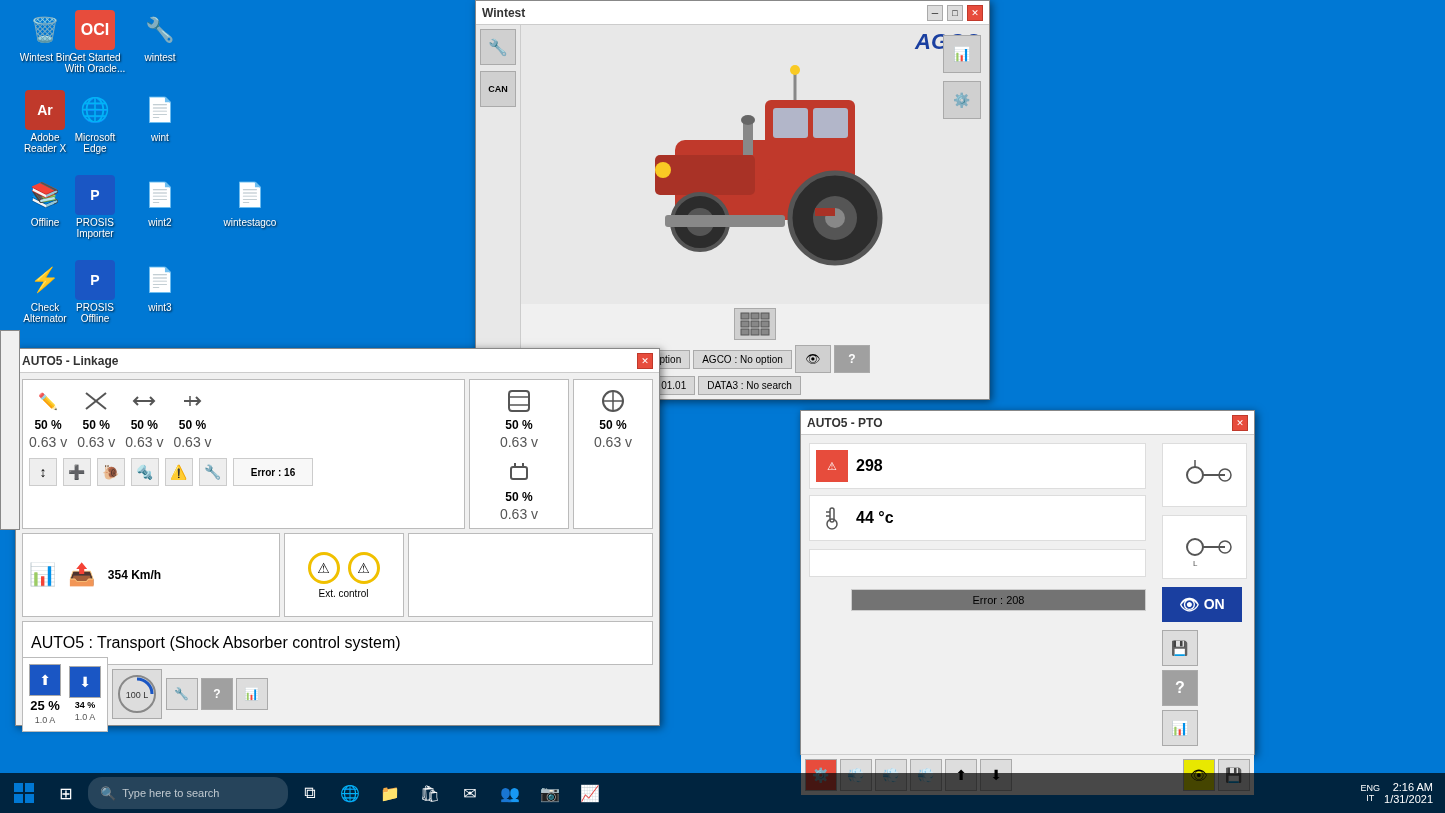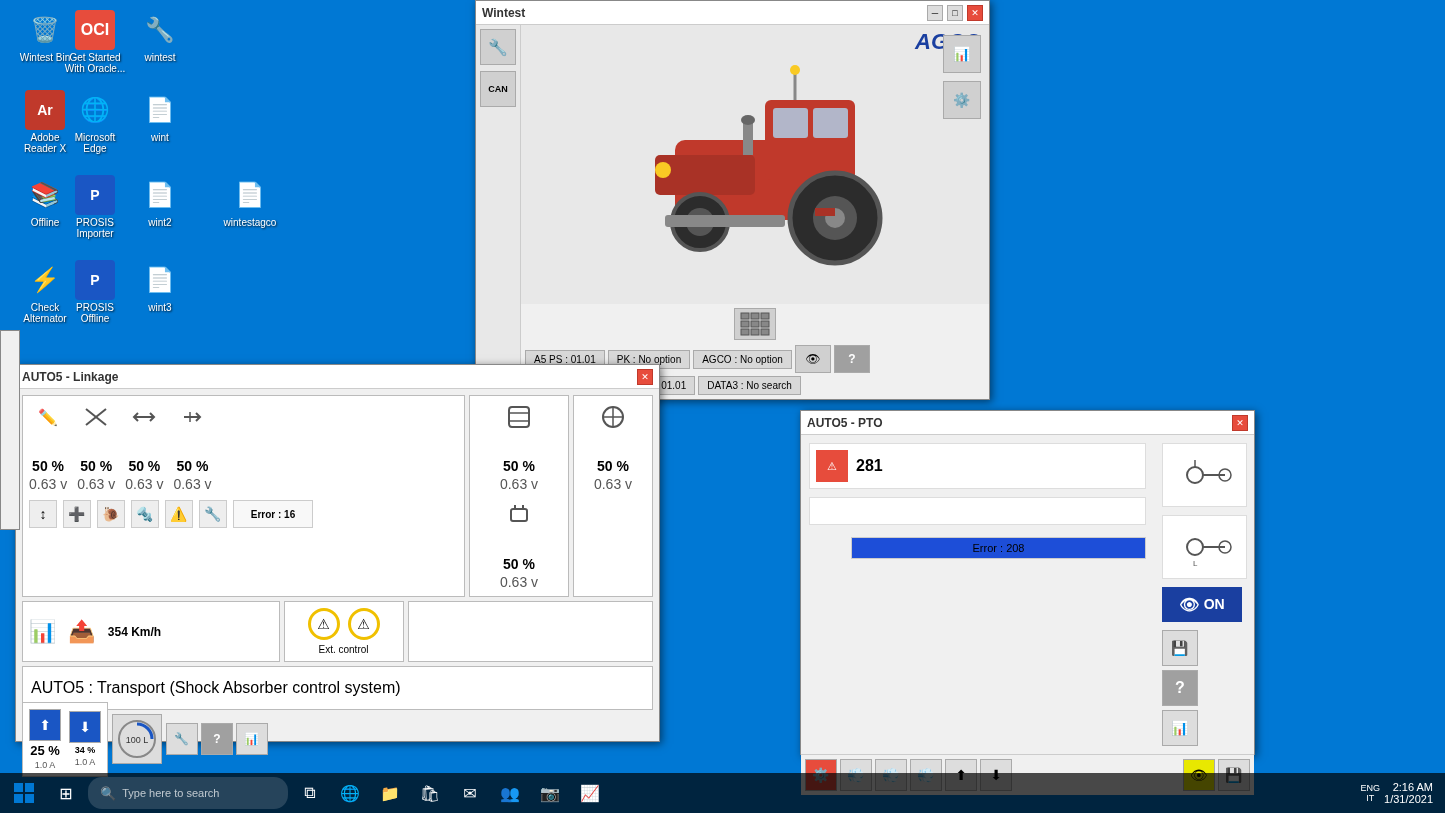--- a/index.html
+++ b/index.html
@@ -185,21 +185,21 @@
       display: flex;
       align-items: center;
       justify-content: center;
       cursor: pointer;
       font-size: 12px;
     }
 
     
     #linkage-window {
       left: 15px;
-      top: 364px;
+      top: 348px;
       width: 645px;
       height: 378px;
     }
     .linkage-body {
       padding: 6px;
       height: calc(100% - 24px);
       display: flex;
       flex-direction: column;
       gap: 4px;
     }
@@ -228,24 +228,23 @@
     }
     .linkage-icon {
       width: 30px;
       height: 30px;
       display: flex;
       align-items: center;
       justify-content: center;
       font-size: 16px;
     }
     .linkage-value {
-      font-size: 14px;
+      font-size: 12px;
       font-weight: bold;
       text-align: center;
-      margin-top: 24px;
     }
     .linkage-subvalue {
       font-size: 14px;
       color: #555;
       text-align: center;
     }
     .linkage-bottom-icons {
       display: flex;
       gap: 6px;
       flex-wrap: wrap;
@@ -441,21 +440,21 @@
       border: none;
       font-size: 14px;
       font-weight: bold;
       cursor: pointer;
       display: flex;
       align-items: center;
       justify-content: center;
       gap: 4px;
     }
     .pto-error-row {
-      background: #1d4ed8;
+      background: #737373;
       border: 1px solid #ccc;
       padding: 4px 8px;
       text-align: center;
       font-size: 11px;
       margin-top: 4px;
       margin-left: 42px;
     }
     .pto-footer {
       display: flex;
       align-items: center;
@@ -840,24 +839,35 @@
     <span class="window-title">AUTO5 - PTO</span>
     <div class="window-controls">
       <div class="win-btn close">✕</div>
     </div>
   </div>
   <div class="pto-body">
     <div class="pto-left">
 
       <div class="pto-sensor-row">
         <div class="pto-sensor-icon red-alert">⚠</div>
-        <div class="pto-sensor-value">281</div>
-      </div>
-
-
+        <div class="pto-sensor-value">298</div>
+      </div>
+
+
+      <div class="pto-sensor-row">
+        <div class="pto-sensor-icon">
+          <svg width="28" height="28" viewBox="0 0 28 28">
+            <rect x="12" y="4" width="4" height="14" rx="2" fill="none" stroke="#555" stroke-width="1.5"></rect>
+            <circle cx="14" cy="20" r="5" fill="none" stroke="#555" stroke-width="1.5"></circle>
+            <line x1="8" y1="8" x2="12" y2="8" stroke="#555" stroke-width="1.5"></line>
+            <line x1="8" y1="12" x2="12" y2="12" stroke="#555" stroke-width="1.5"></line>
+          </svg>
+        </div>
+        <div class="pto-sensor-value">44 °c</div>
+      </div>
 
       <div style="background:white;border:1px solid #ddd;height:28px;margin:2px 0;"></div>
 
       <div class="pto-error-row">
         <span>Error : 208</span>
       </div>
     </div>
     <div class="pto-right">
 
       <div class="pto-right-sensor">

